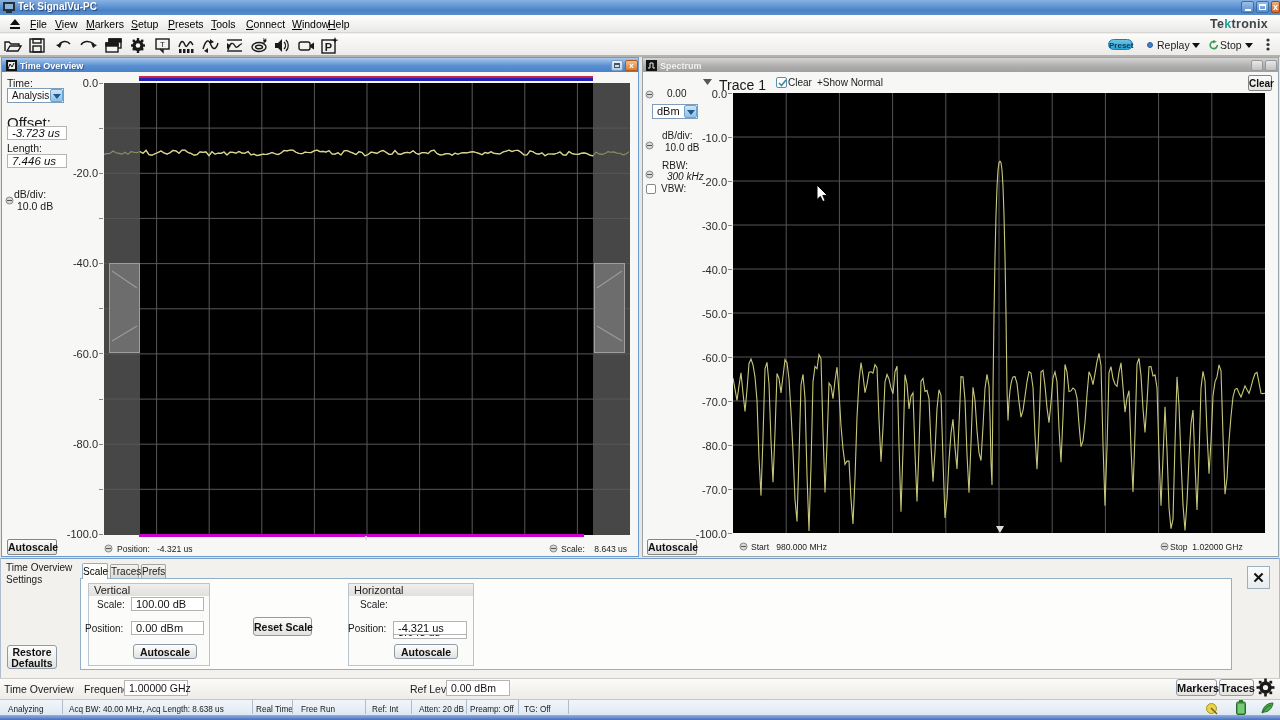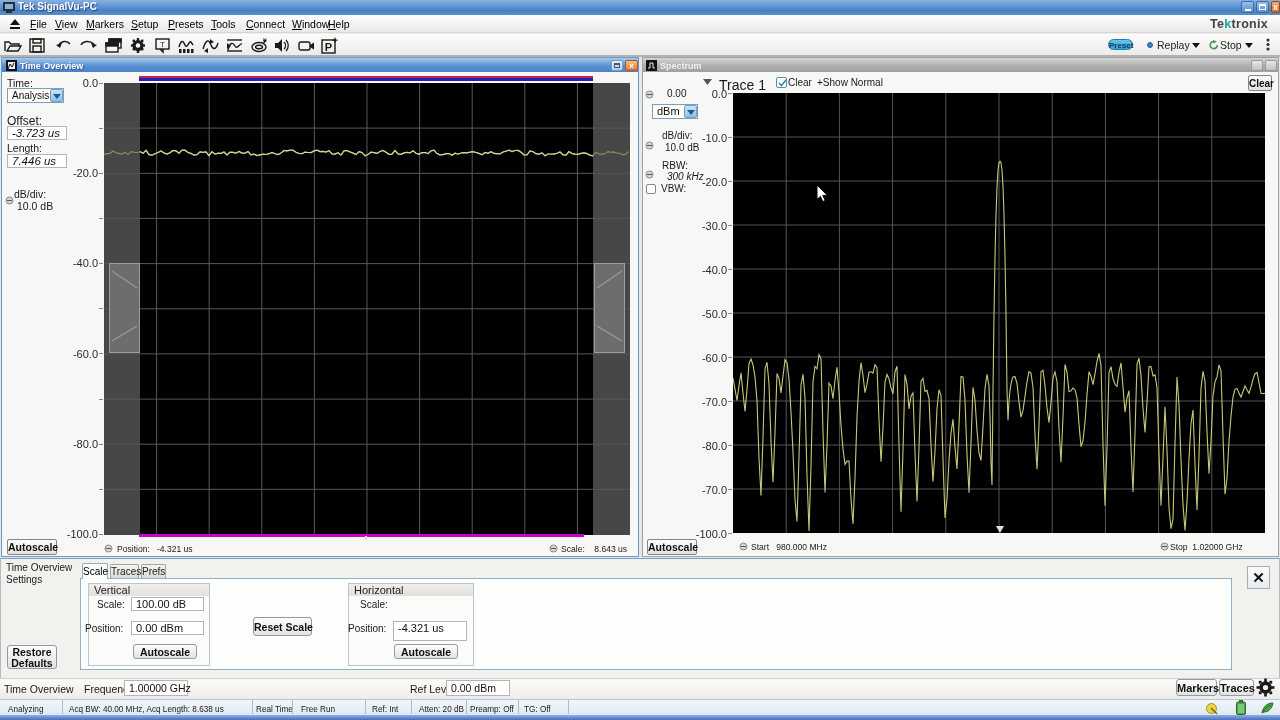--- a/index.html
+++ b/index.html
@@ -176,21 +176,21 @@
   </div>
 <div class="abs" style="left:625px;top:60px;width:13px;height:11px;background:linear-gradient(#f5c089,#e07a30);border:1px solid #b05a18;border-radius:2px;color:#fff;font-weight:bold;font-size:8px;text-align:center;line-height:10px">x</div>
 
 <div class="lbl" style="left:7px;top:77px;font-size:10.5px">Time:</div>
 <div class="inp" style="left:7px;top:88px;width:57px;height:15px;border-color:#7f9db9;line-height:13px;font-size:10px">Analysis</div>
 <div class="abs" style="left:50px;top:89px;width:13px;height:13px;background:linear-gradient(#cfe3f5,#8fc0e8);border:1px solid #6aa2cf;border-radius:2px">
     <svg width="8" height="5" style="position:absolute;left:2px;top:4px">
       <polygon points="0,0 8,0 4,5" fill="#1d5a8e"></polygon>
     </svg>
   </div>
-<div class="lbl" style="left:7px;top:114px;font-size:12px">Offset:</div>
+<div class="lbl" style="left:7px;top:114px;font-size:15px">Offset:</div>
 <div class="inp" style="left:7px;top:126px;width:60px;height:14px;font-style:italic;font-size:11.5px;line-height:12px">-3.723 us</div>
 <div class="lbl" style="left:7px;top:142px;font-size:10.5px">Length:</div>
 <div class="inp" style="left:7px;top:154px;width:60px;height:14px;font-style:italic;font-size:11.5px;line-height:12px">7.446 us</div>
 <svg class="spin" style="left:5px;top:196px" viewBox="0 0 9 9">
     <circle cx="4.5" cy="4.5" r="3.5" fill="#d8d8d4" stroke="#888"></circle>
     <path d="M2,4.5 L7,4.5" stroke="#555"></path>
   </svg>
 <div class="lbl" style="left:14px;top:188px;font-size:10.5px">dB/div:</div>
 <div class="lbl" style="left:17px;top:200px;font-size:10.5px">10.0 dB</div>
 
@@ -394,21 +394,21 @@
 <div class="inp" style="left:131px;top:621px;width:73px;height:14px;line-height:13px">0.00 dBm</div>
 <div class="btn" style="left:133px;top:644px;width:64px;height:15px;line-height:14px;font-size:10.5px">Autoscale</div>
 
 <div class="btn" style="left:253px;top:617px;width:59px;height:19px;line-height:18px;font-size:10.5px;white-space:nowrap">Reset Scale</div>
 
 <div class="abs" style="left:348px;top:583px;width:126px;height:83px;border:1px solid #b9c6d2;background:#fbfbfa;"></div>
 <div class="abs" style="left:349px;top:584px;width:124px;height:12px;background:linear-gradient(#f0efec,#e2e0dc);font-size:11px;color:#222;padding-left:5px">Horizontal</div>
 <div class="lbl" style="left:360px;top:599px">Scale:</div>
 <div class="inp" style="left:393px;top:625px;width:74px;height:14px;line-height:13px">8.643 us</div>
 <div class="lbl" style="left:348px;top:623px">Position:</div>
-<div class="inp" style="left:393px;top:621px;width:74px;height:20px;line-height:13px">-4.321 us</div>
+<div class="inp" style="left:393px;top:621px;width:74px;height:14px;line-height:13px">-4.321 us</div>
 <div class="btn" style="left:394px;top:644px;width:64px;height:15px;line-height:14px;font-size:10.5px">Autoscale</div>
 
 <div class="abs" style="left:1247px;top:566px;width:23px;height:23px;background:linear-gradient(#fafbfc,#e8ecef);border:1px solid #9ab0bd;font-size:15px;font-weight:bold;color:#111;text-align:center;line-height:22px">✕</div>
 <div class="btn" style="left:7px;top:645px;width:50px;height:24px;font-size:10.5px;line-height:11px;padding-top:1px">Restore<br>Defaults</div>
 
 <div class="abs" style="left:0;top:558px;width:1px;height:158px;background:#aebccb"></div>
 <div class="abs" style="left:1279px;top:558px;width:1px;height:158px;background:#aebccb"></div>
 
 <div class="abs" style="left:0;top:678px;width:1280px;height:21px;background:linear-gradient(#fcfbf9,#eeece8);border-top:1px solid #d0cec8;"></div>
 <div class="lbl" style="left:4px;top:683px;font-size:10.5px">Time Overview</div>

